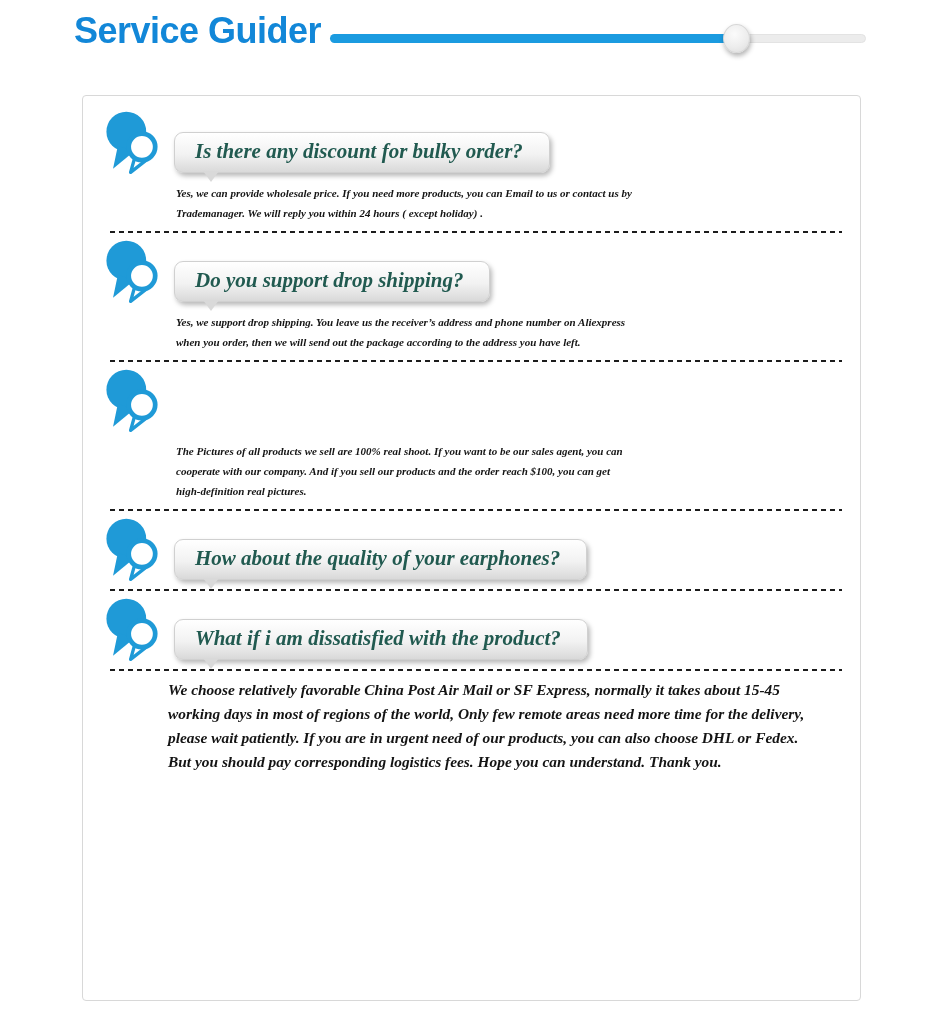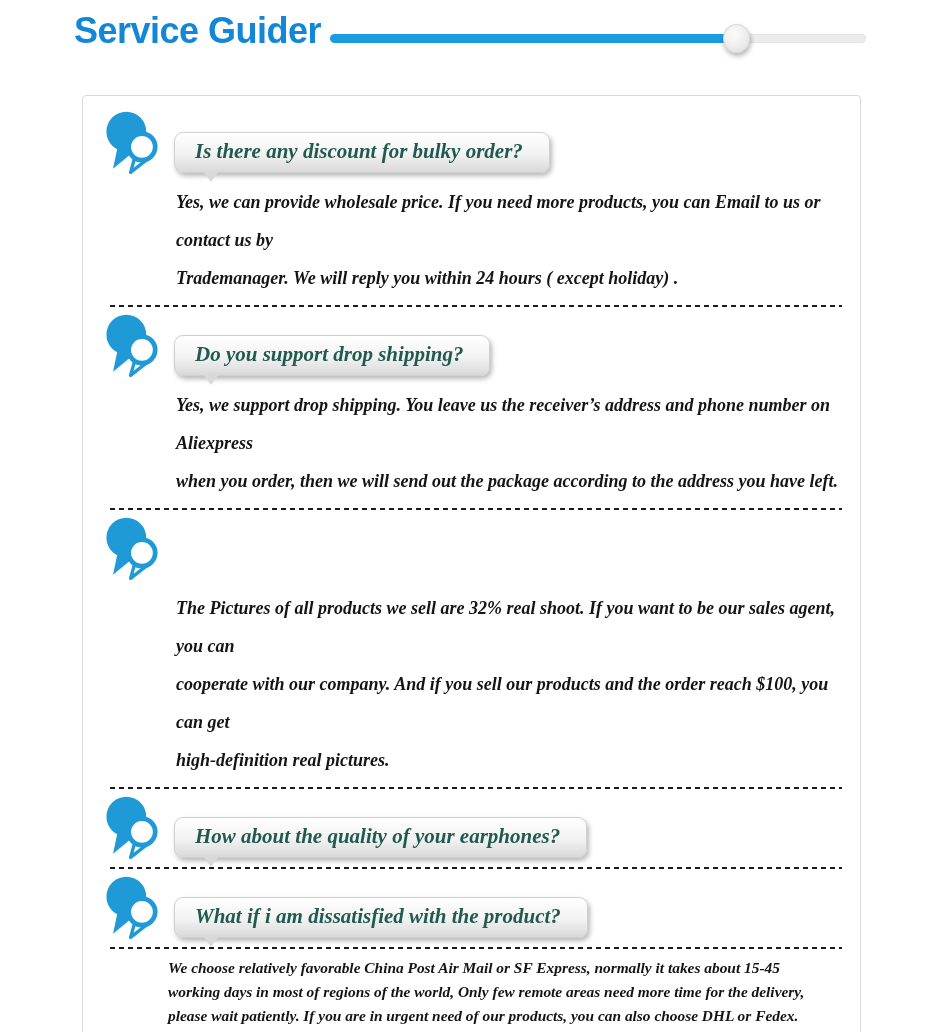--- a/index.html
+++ b/index.html
@@ -110,25 +110,25 @@
   .q-text {
     font-size: 21px;
     font-weight: bold;
     font-style: italic;
     color: #215a50;
     white-space: nowrap;
   }
 
   .answer {
     margin: 3px 8px 8px 76px;
-    font-size: 18px;
+    font-size: 11px;
     font-weight: bold;
     font-style: italic;
     color: #141414;
-    line-height: 38px;
+    line-height: 20px;
     white-space: pre-line;
   }
   .answer.tight {
     margin-left: 68px;
     font-size: 15.4px;
     line-height: 24px;
   }
 
   .separator {
     height: 2px;
@@ -192,21 +192,21 @@
     <div class="faq-head">
       <span class="icon-wrap">
         <svg viewBox="0 0 66 76" xmlns="http://www.w3.org/2000/svg">
           <circle cx="27" cy="25" r="21" fill="#1f9ad7"></circle>
           <path d="M18 40 L13 64 L36 45 Z" fill="#1f9ad7"></path>
           <path d="M36 52 L31.5 68 L48 55 Z" fill="#ffffff" stroke="#1f9ad7" stroke-width="3.5" stroke-linejoin="round"></path>
           <circle cx="43.5" cy="41" r="14" fill="#ffffff" stroke="#1f9ad7" stroke-width="5"></circle>
         </svg>
       </span>
     </div>
-    <p class="answer">The Pictures of all products we sell are 32% real shoot. If you want to be our sales agent, you can
+    <p class="answer">The Pictures of all products we sell are 100% real shoot. If you want to be our sales agent, you can
 cooperate with our company. And if you sell our products and the order reach $100, you can get
 high-definition real pictures.</p>
     <div class="separator"></div>
   </section>
 
   <section class="faq-item">
     <div class="faq-head">
       <span class="icon-wrap">
         <svg viewBox="0 0 66 76" xmlns="http://www.w3.org/2000/svg">
           <circle cx="27" cy="25" r="21" fill="#1f9ad7"></circle>

